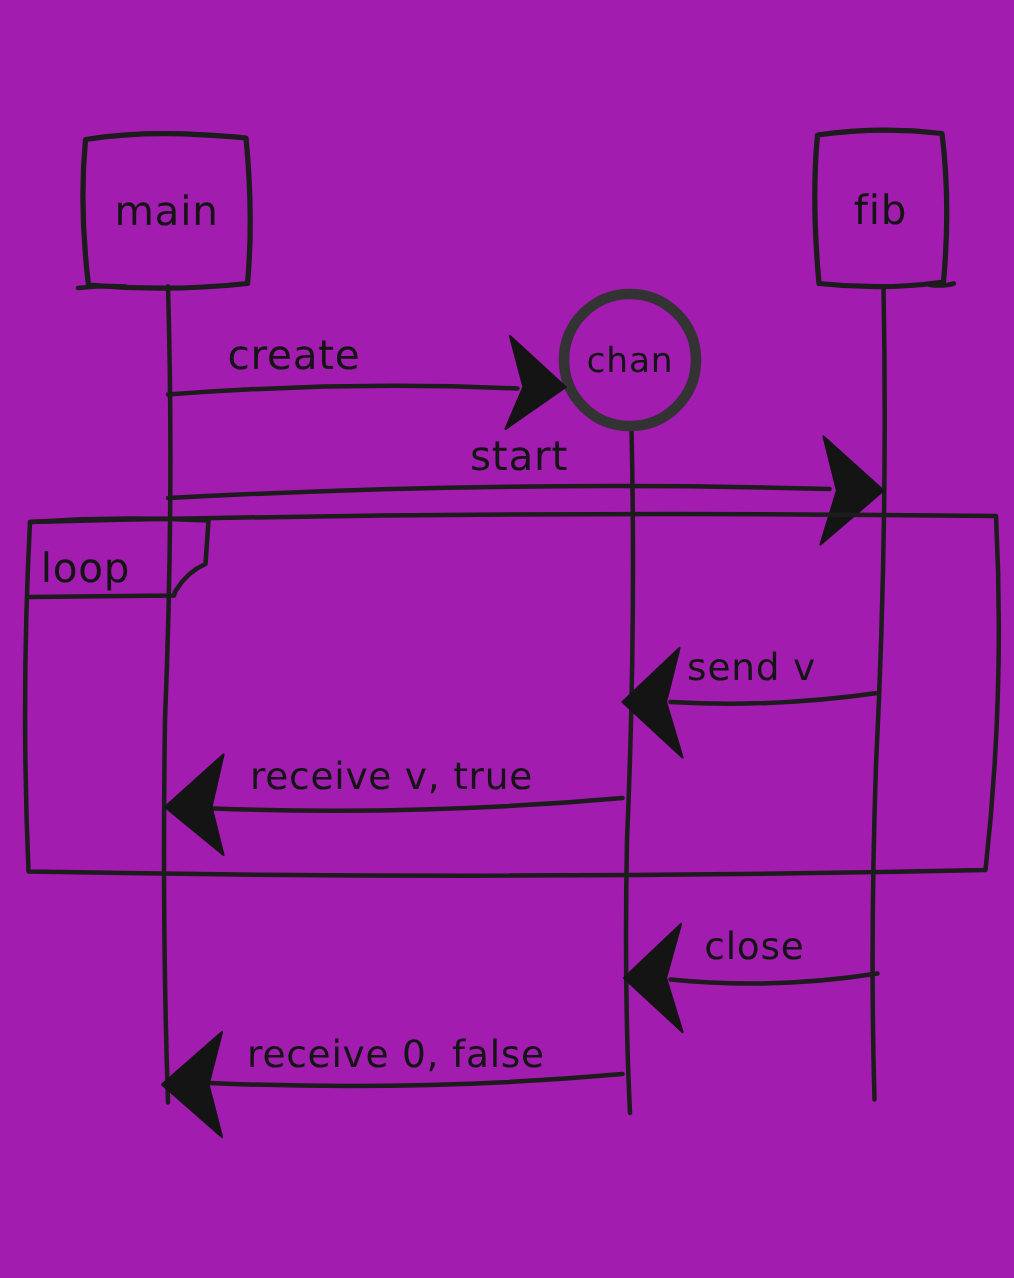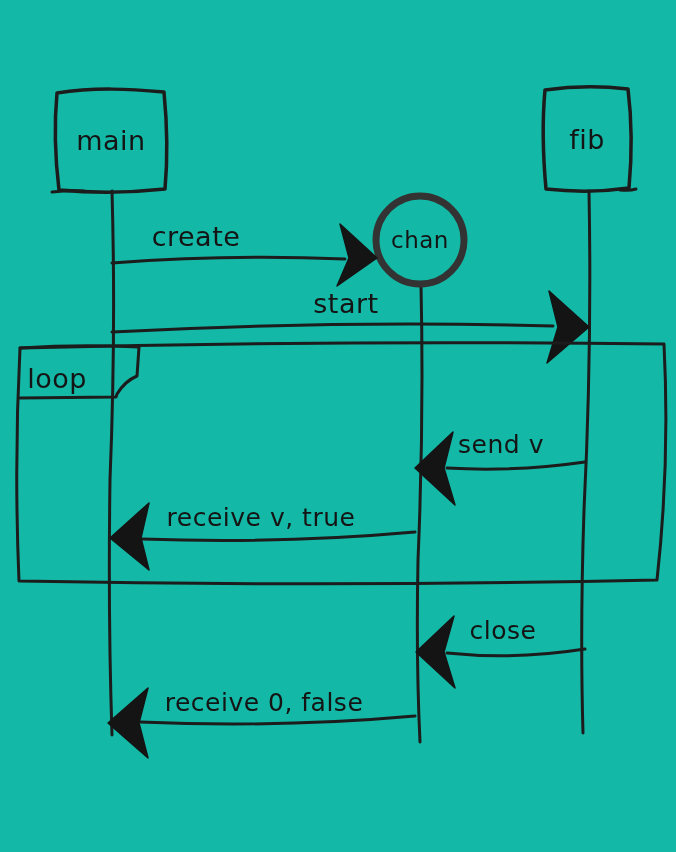--- a/index.html
+++ b/index.html
@@ -4,21 +4,21 @@
 <style>
   html, body {
     margin: 0;
     padding: 0;
     background: #ffffff;
   }
   .stage {
     position: relative;
     width: 676px;
     height: 852px;
-    background: #14b8a6;
+    background: #a21caf;
     overflow: hidden;
     font-family: "DejaVu Sans", sans-serif;
   }
   svg { display: block; }
   .ink-line {
     fill: none;
     stroke: #1c1c1c;
     stroke-width: 3;
     stroke-linecap: round;
     stroke-linejoin: round;

